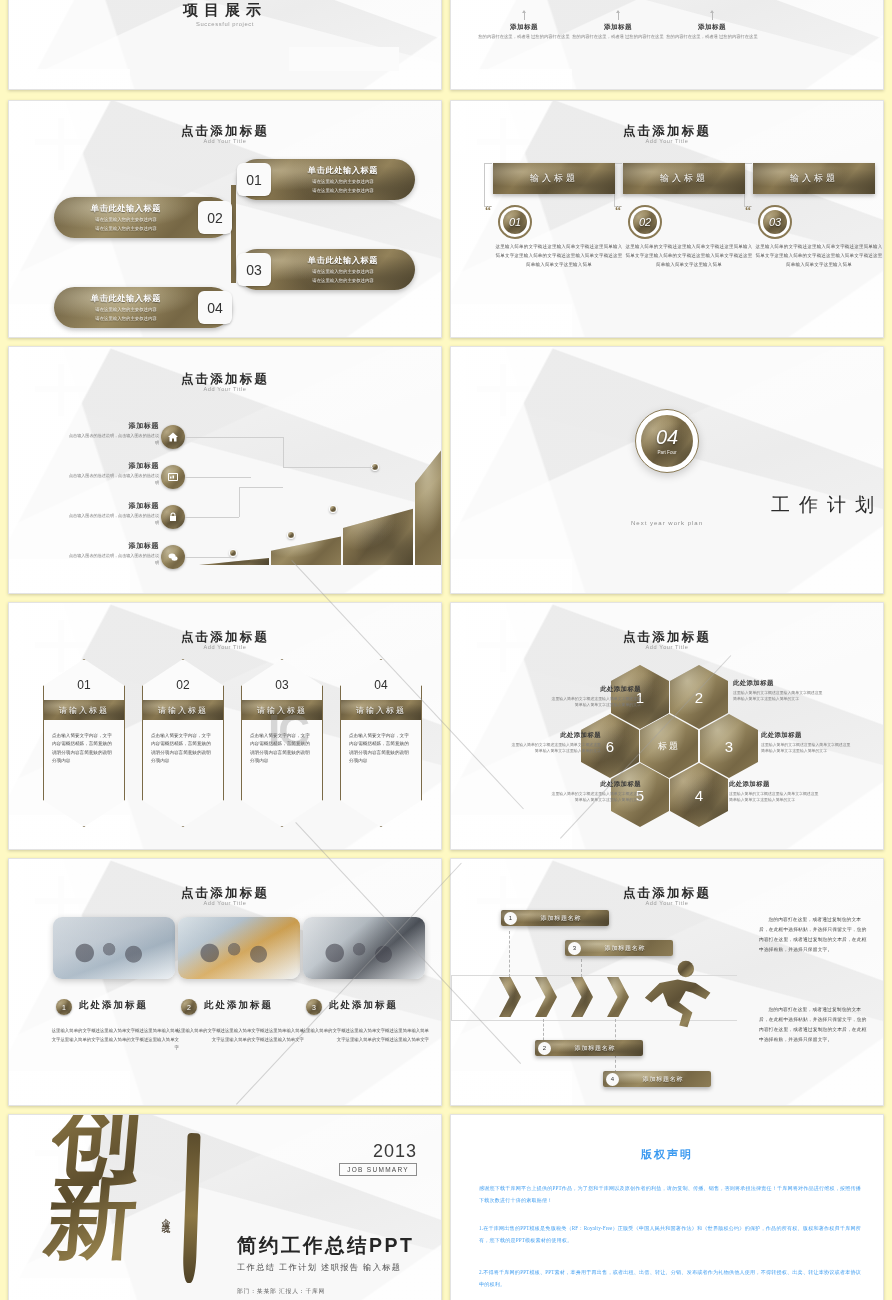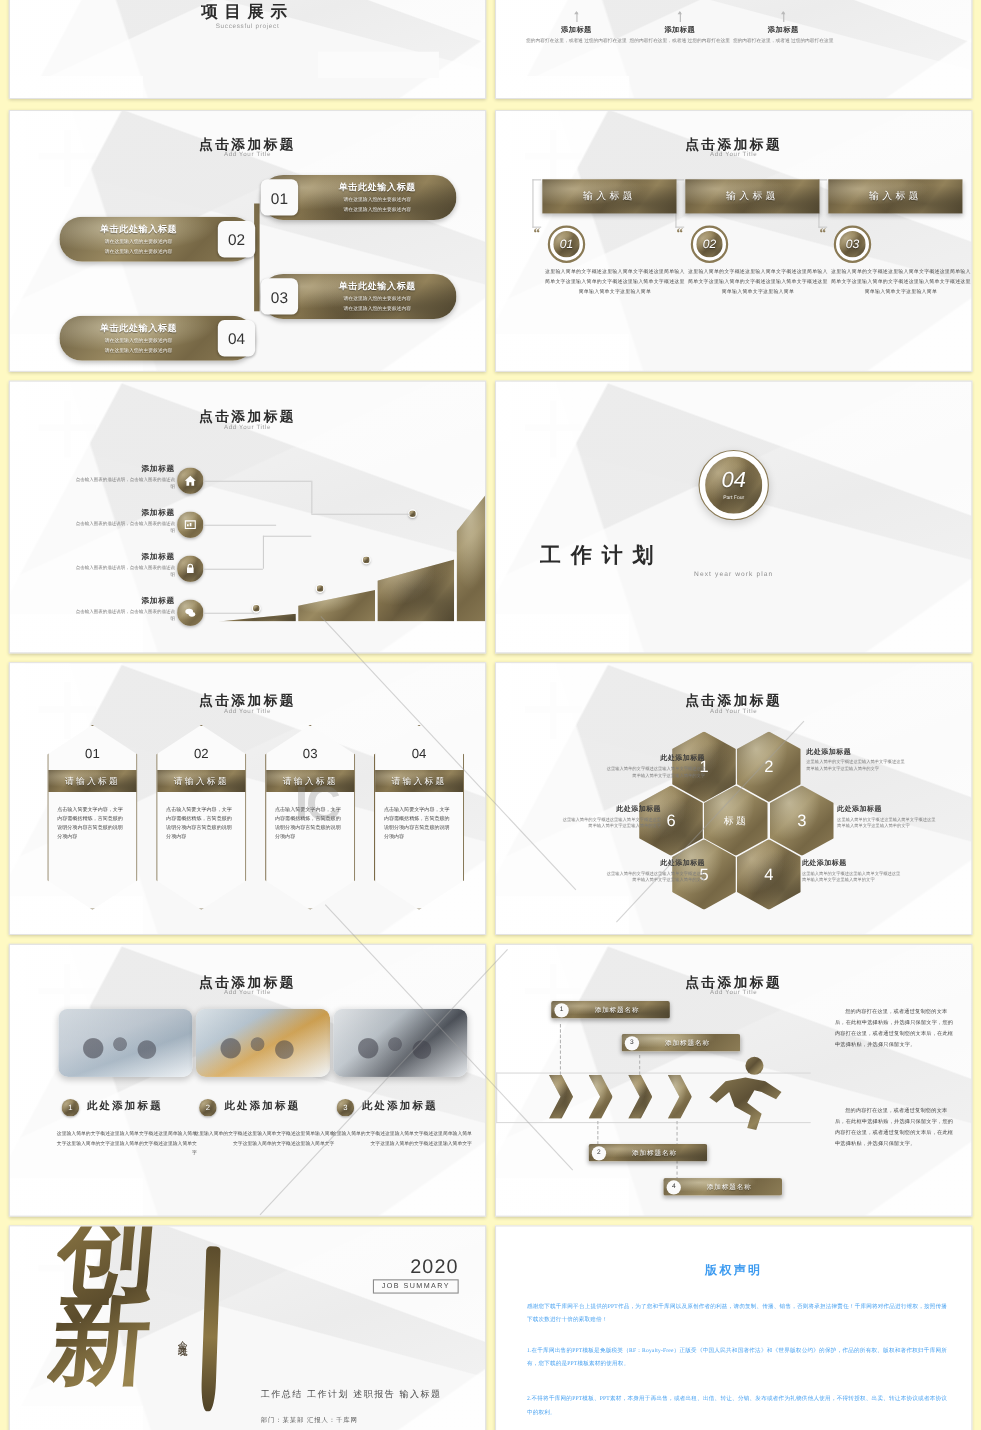--- a/index.html
+++ b/index.html
@@ -169,22 +169,22 @@
     border:1.5px solid #8a7a55; padding:5px; background:#fff;
     box-shadow:0 3px 8px rgba(0,0,0,.18);
   }
   .bigring i{
     display:flex;flex-direction:column;align-items:center;justify-content:center;
     width:100%;height:100%;border-radius:50%;color:#fff;
   }
   .bigring i b{ font-size:20px; font-weight:400; line-height:1; text-shadow:0 1px 2px rgba(0,0,0,.4);}
   .bigring i em{ font-style:normal;font-size:4.6px;margin-top:3px;opacity:.9;}
   #s6 .big-title{
-    position:absolute;left:0;right:0;top:145px;text-align:left;
-    font-size:19px;font-weight:bold;color:#2b2b2b;letter-spacing:9px;margin-left:40px;
+    position:absolute;left:0;right:0;top:145px;text-align:right;
+    font-size:19px;font-weight:normal;color:#2b2b2b;letter-spacing:9px;margin-left:40px;
   }
   #s6 .big-sub{
     position:absolute;left:0;right:0;top:173px;text-align:center;
     font-size:6px;color:#8d8d8d;letter-spacing:1px;
   }
 
   
   #s7{ left:8px; top:602px; width:434px; height:248px; }
   #s7 .t1{ top:26px; } #s7 .t2{ top:41px; }
   .hexcard{
@@ -710,22 +710,23 @@
     <div class="para" style="left:308px;top:56px;">您的内容打在这里，或者通过复制您的文本后，在此框中选择粘贴，并选择只保留文字，您的内容打在这里，或者通过复制您的文本后，在此框中选择粘贴，并选择只保留文字。</div>
     <div class="para" style="left:308px;top:146px;">您的内容打在这里，或者通过复制您的文本后，在此框中选择粘贴，并选择只保留文字，您的内容打在这里，或者通过复制您的文本后，在此框中选择粘贴，并选择只保留文字。</div>
   </div>
 
   <div class="slide" id="s11">
     <div class="bg"></div>
     <div class="plus"></div>
     <div class="callig">创新</div>
     <div class="stroke"></div>
     <div class="callig-sub">企业之魂</div>
-    <div class="year">2020</div>
+    <div class="year">2013</div>
     <div class="badge">JOB SUMMARY</div>
+    <div class="main-title">简约工作总结PPT</div>
     <div class="main-sub">工作总结  工作计划  述职报告  输入标题</div>
     <div class="main-meta">部门：某某部    汇报人：千库网</div>
   </div>
 
   <div class="slide" id="s12">
     <div class="cw-title">版权声明</div>
     <div class="cw-p" style="top:68px;">感谢您下载千库网平台上提供的PPT作品，为了您和千库网以及原创作者的利益，请勿复制、传播、销售，否则将承担法律责任！千库网将对作品进行维权，按照传播下载次数进行十倍的索取赔偿！</div>
     <div class="cw-p" style="top:108px;">1.在千库网出售的PPT模板是免版税类（RF：Royalty-Free）正版受《中国人民共和国著作法》和《世界版权公约》的保护，作品的所有权、版权和著作权归千库网所有，您下载的是PPT模板素材的使用权。</div>
     <div class="cw-p" style="top:152px;">2.不得将千库网的PPT模板、PPT素材，本身用于再出售，或者出租、出借、转让、分销、发布或者作为礼物供他人使用，不得转授权、出卖、转让本协议或者本协议中的权利。</div>
   </div>

